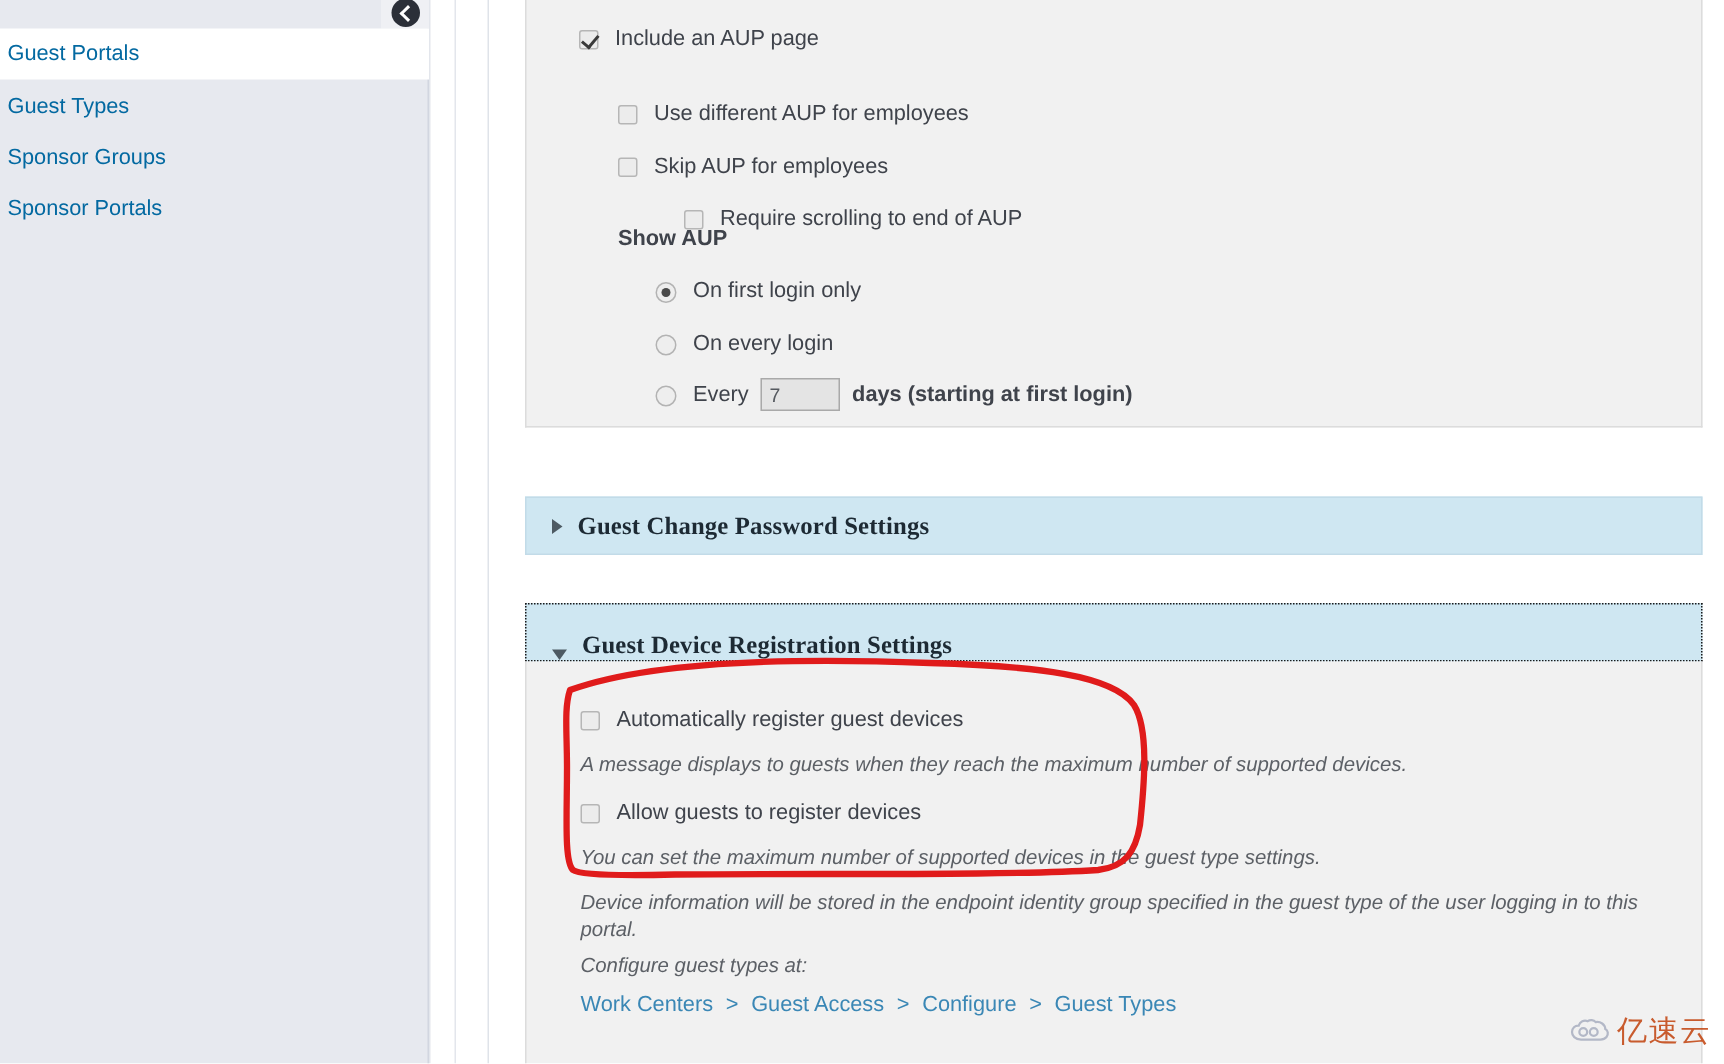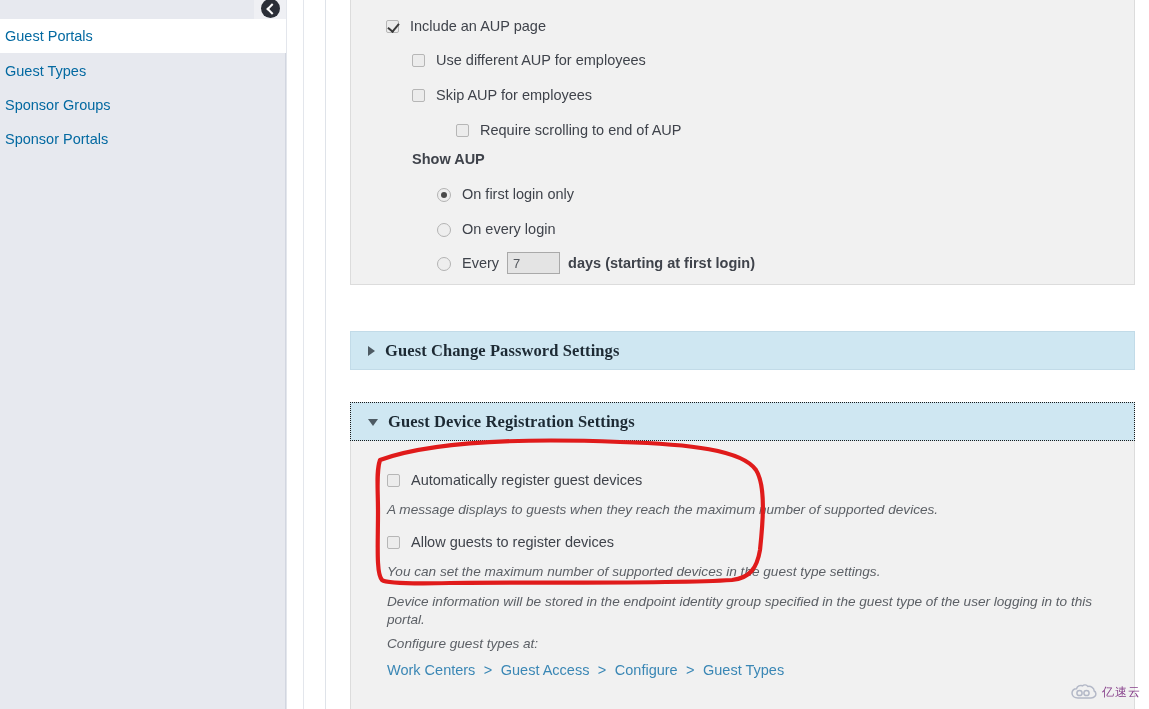--- a/index.html
+++ b/index.html
@@ -110,21 +110,21 @@
     content: "";
     position: absolute; left: 3px; top: 3px;
     width: 6px; height: 6px; border-radius: 50%;
     background: #4a4a4a;
   }
 
   .lbl { font-size: 14.5px; color: #3f434b; margin-left: 11px; line-height: 16px; }
   .lbl-plain { font-size: 14.5px; color: #3f434b; line-height: 16px; font-weight: bold; }
 
   .cb-row-main { position: absolute; left: 35px; top: 18px; }
-  .cb-sub { position: absolute; left: 61px; }
+  .cb-sub { position: absolute; left: 61px; margin-top: 16px; }
   #sub0 { top: 52px; }
   #sub1 { top: 87px; }
   #sub2 { top: 122px; padding-left: 44px; }
 
   .show-aup-label { position: absolute; left: 61px; top: 151px; }
 
   .rb-row { position: absolute; left: 86px; display:flex; align-items:flex-start; }
   #rb0 { top: 186px; }
   #rb1 { top: 221px; }
   #rb2 { top: 255px; }
@@ -146,20 +146,21 @@
     background: #cfe7f2;
     border: 1px solid #c2dbe8;
     display: flex; align-items: center;
     cursor: pointer;
   }
   #acc1 { top: 331px; }
   #acc2 {
     top: 402px;
     border: 1px dotted #1a1a1a;
     background: #cfe7f2;
+    align-items: flex-end;
   }
   .acc-arrow {
     margin-left: 17px; margin-right: 10px;
     width: 0; height: 0;
   }
   .acc-arrow.right {
     border-left: 7px solid #4d5a63;
     border-top: 5px solid transparent;
     border-bottom: 5px solid transparent;
   }
@@ -204,21 +205,21 @@
 
   
   .annot { position: absolute; left: 370px; top: 432px; pointer-events: none; }
 
   
   .watermark {
     position: absolute; right: 8px; bottom: 8px;
     display: flex; align-items: center; gap: 5px;
     opacity: 0.85;
   }
-  .wm-text { font-size: 12px; color: #701a75; letter-spacing: 1px; }
+  .wm-text { font-size: 20px; color: #c2410c; letter-spacing: 1px; }
 </style>
 </head>
 <body>
 
 <div id="root">
 
   <div class="sidebar">
     <div class="sb-header">
       <div class="collapse-btn">
         <div class="collapse-circle"></div>

